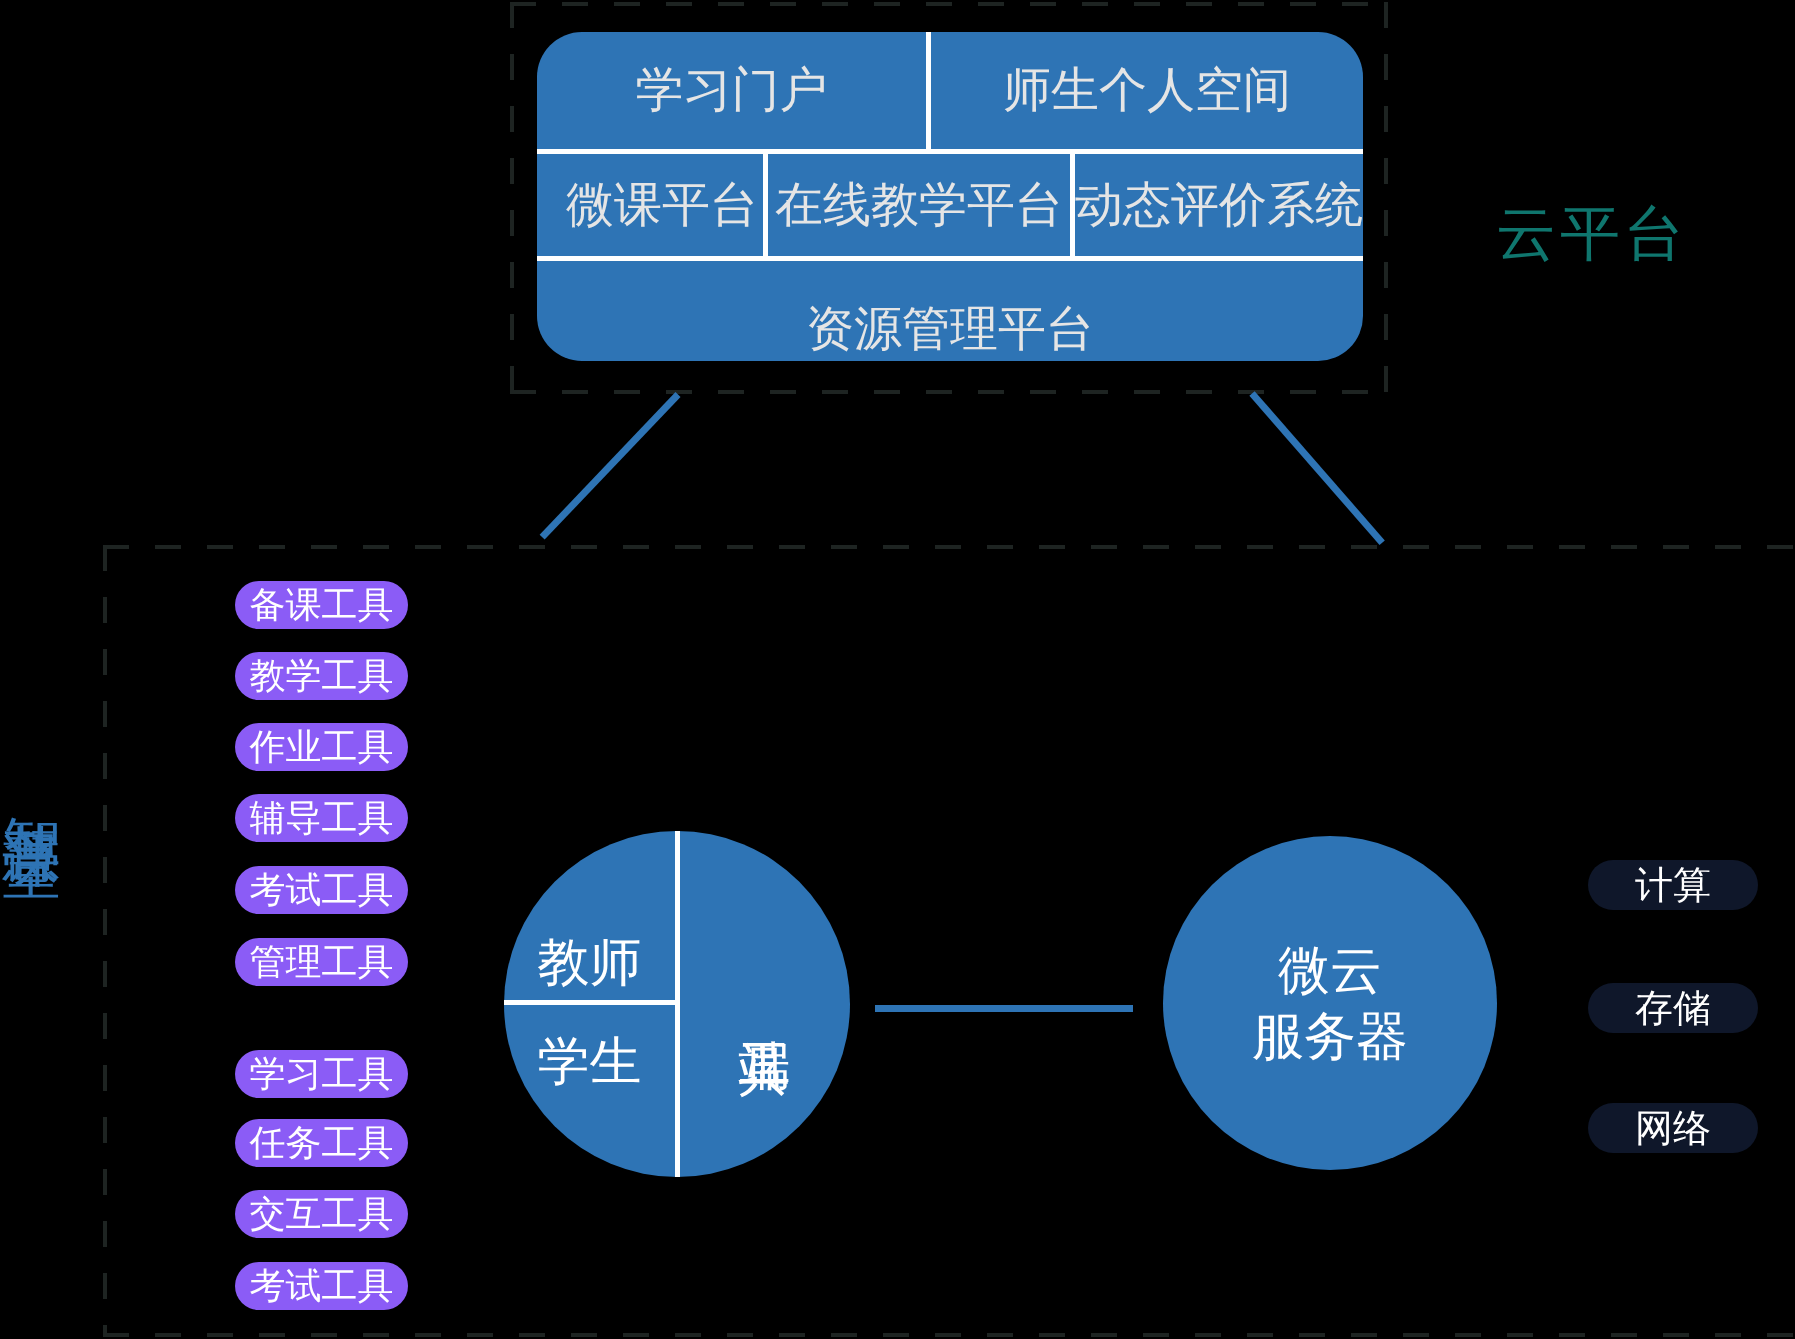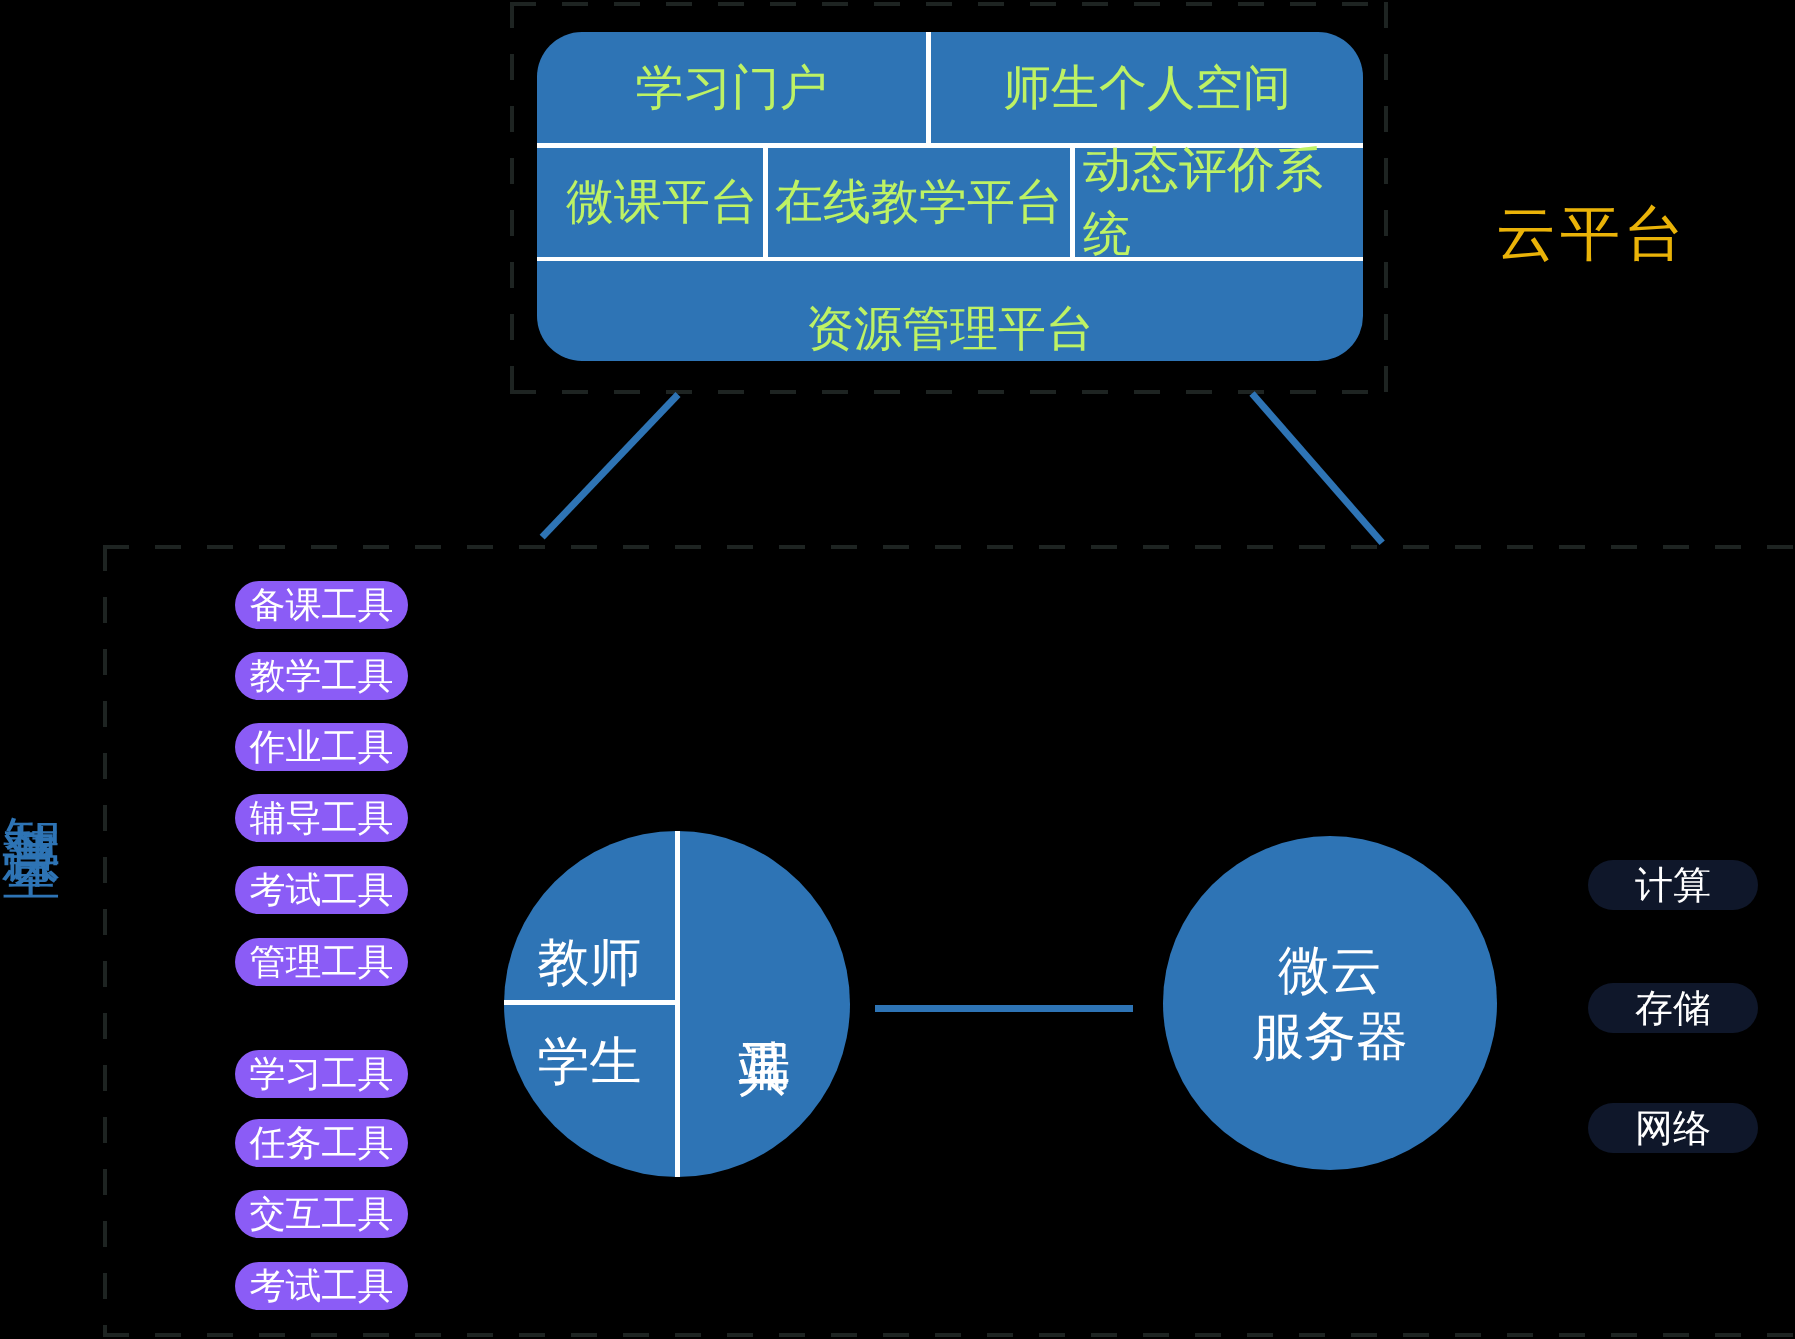--- a/index.html
+++ b/index.html
@@ -9,33 +9,33 @@
     -webkit-font-smoothing:antialiased;
   }
   .abs{position:absolute;}
   
   .dash-h{height:4px;background:repeating-linear-gradient(90deg,#1e2422 0 26px,transparent 26px 52px);}
   .dash-v{width:4px;background:repeating-linear-gradient(180deg,#1e2422 0 26px,transparent 26px 52px);}
   
   .cloud-box{
     left:537px;top:32px;width:826px;height:329px;
     background:#2E74B5;border-radius:45px;
-    display:flex;flex-direction:column;color:#bef264;
+    display:flex;flex-direction:column;color:#e5e5e5;
   }
   .cbox-row{display:flex;}
   .cbox-div-h{height:5px;background:#fff;}
   .cbox-div-v{width:5px;background:#fff;}
   .cbox-cell{display:flex;align-items:center;justify-content:center;font-size:48px;}
   .row1{height:124px;}
   .row2{height:109px;margin-left:24px;}
   .row3{flex:1;}
   
   .cloud-label{
     left:1496px;top:194px;width:200px;height:76px;
-    color:#eab308;font-size:60px;letter-spacing:4px;white-space:nowrap;
+    color:#0f766e;font-size:60px;letter-spacing:4px;white-space:nowrap;
   }
   .smart-label{
     left:2px;top:770px;height:280px;
     color:#2E74B5;font-size:58px;letter-spacing:8px;
     writing-mode:vertical-rl;text-orientation:upright;line-height:60px;
   }
   
   .blue-line{background:#2E74B5;height:7px;transform-origin:0 50%;}
   
   .tool-btn{
@@ -83,21 +83,21 @@
     <div class="cbox-cell" style="width:389px;">学习门户</div>
     <div class="cbox-div-v"></div>
     <div class="cbox-cell" style="flex:1;">师生个人空间</div>
   </div>
   <div class="cbox-div-h"></div>
   <div class="cbox-row row2">
     <div class="cbox-cell" style="width:202px;">微课平台</div>
     <div class="cbox-div-v"></div>
     <div class="cbox-cell" style="width:302px;">在线教学平台</div>
     <div class="cbox-div-v"></div>
-    <div class="cbox-cell" style="flex:1;padding-left:8px;">动态评价系统</div>
+    <div class="cbox-cell" style="flex:1;">动态评价系统</div>
   </div>
   <div class="cbox-div-h"></div>
   <div class="cbox-row row3">
     <div class="cbox-cell" style="flex:1;margin-top:36px;">资源管理平台</div>
   </div>
 </div>
 
 <div class="abs cloud-label">云平台</div>
 <div class="abs smart-label">智慧课堂</div>
 

